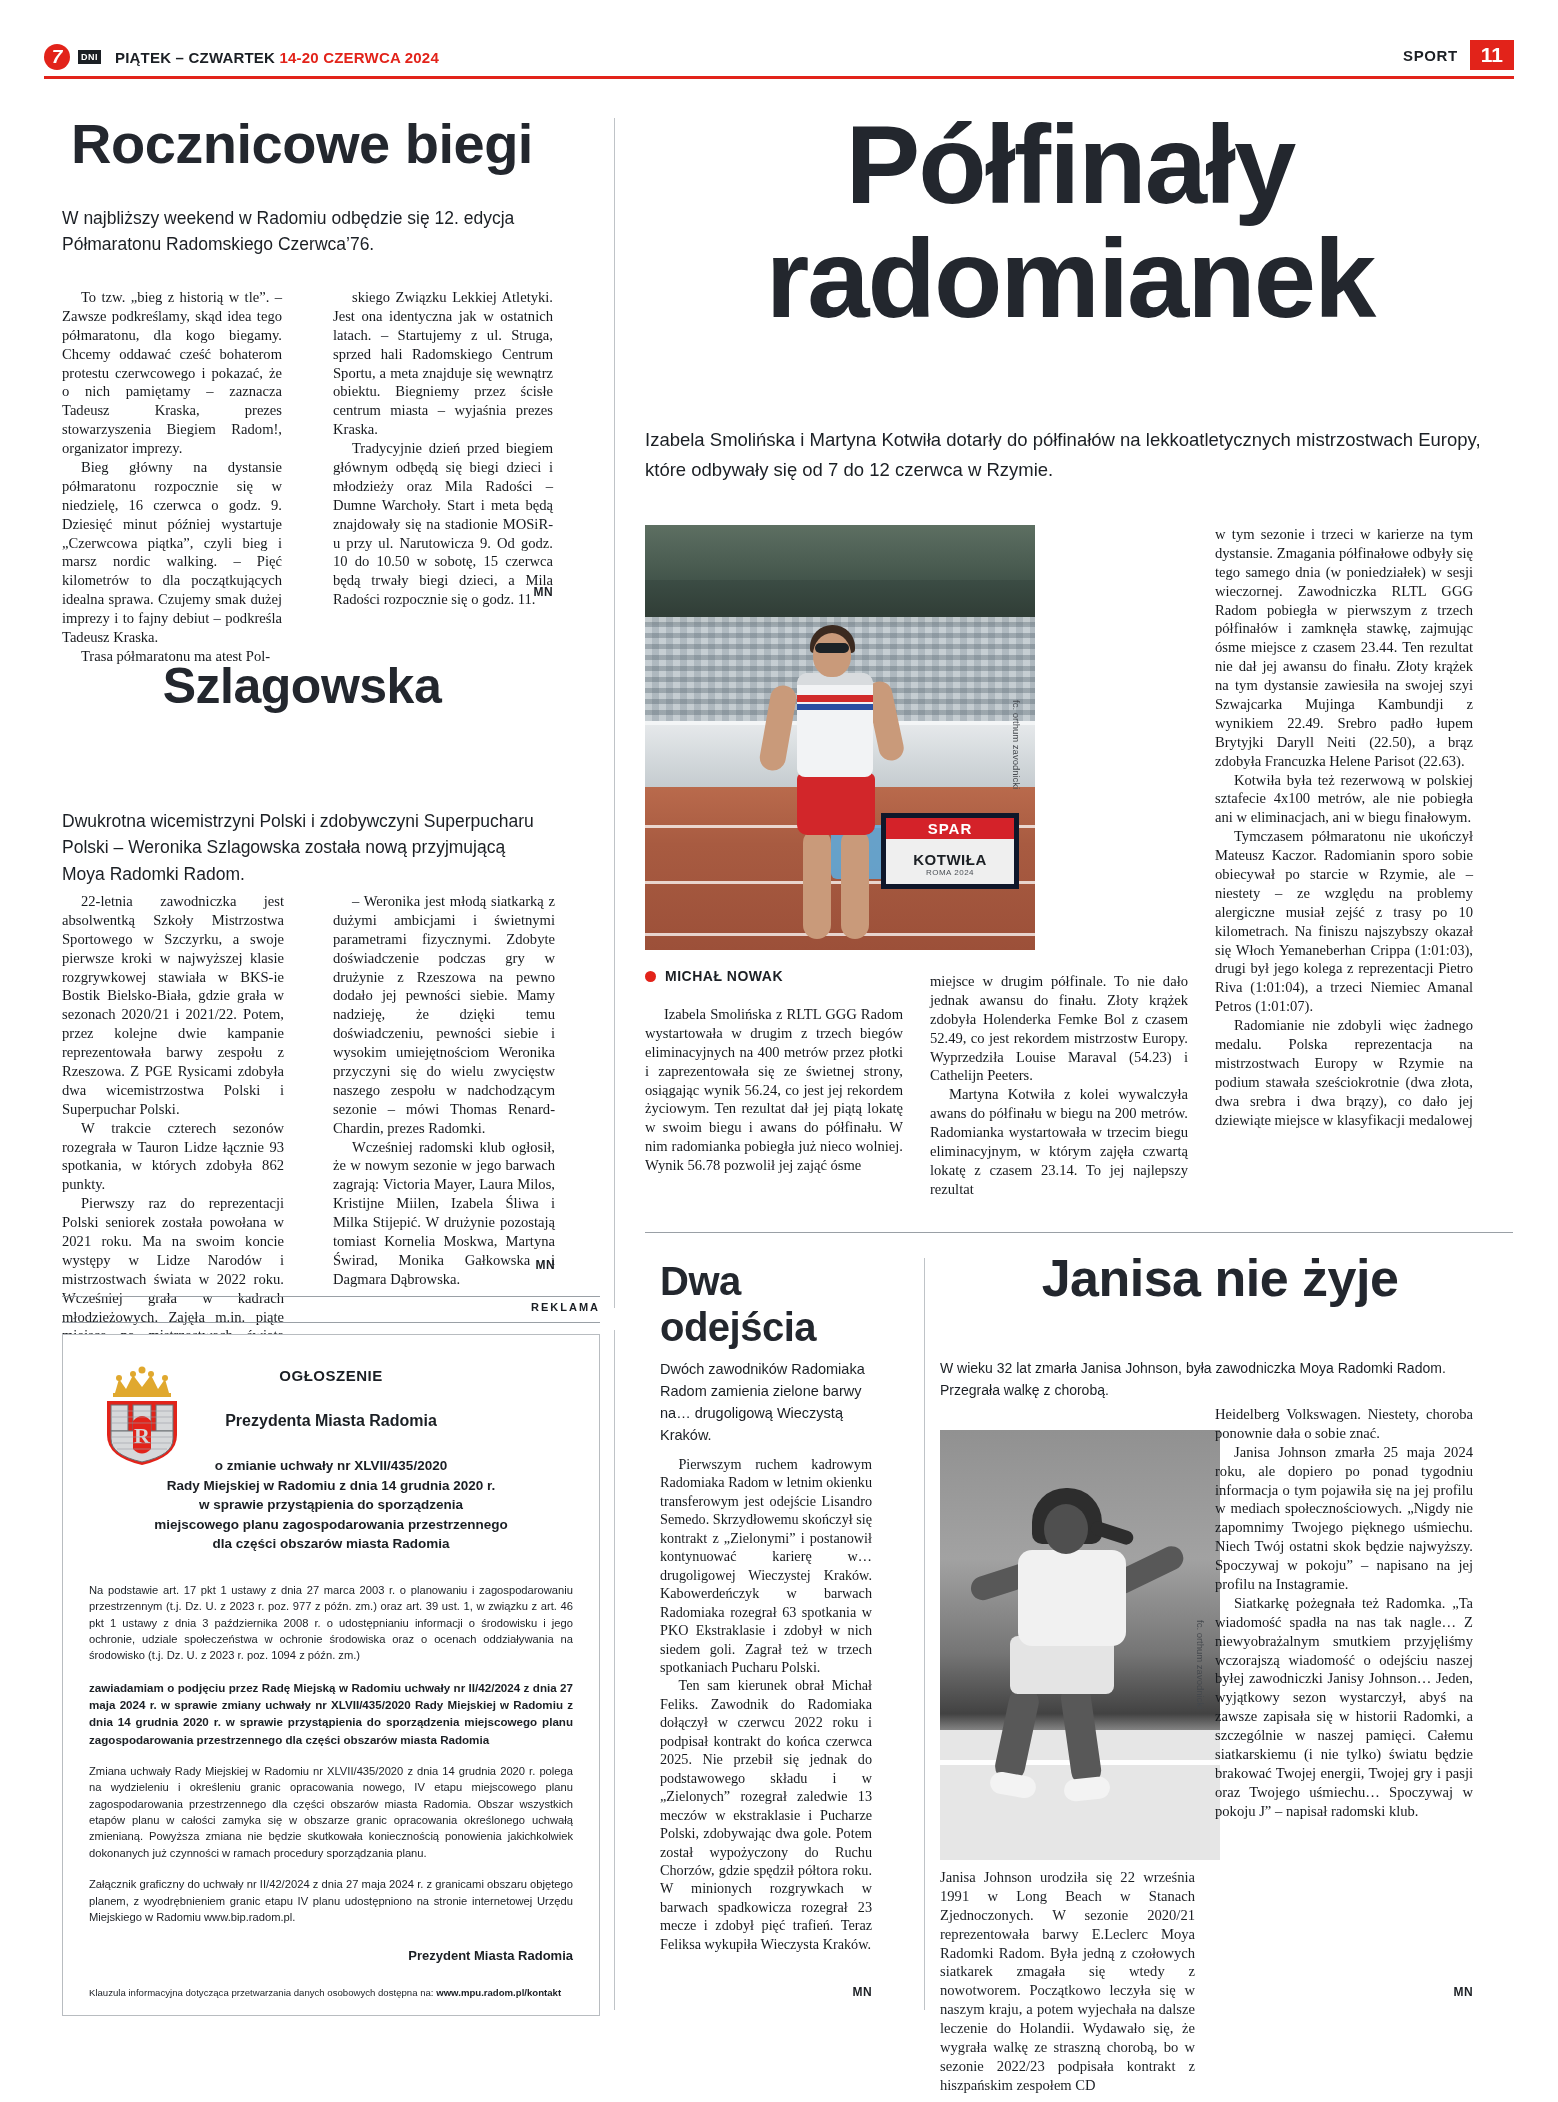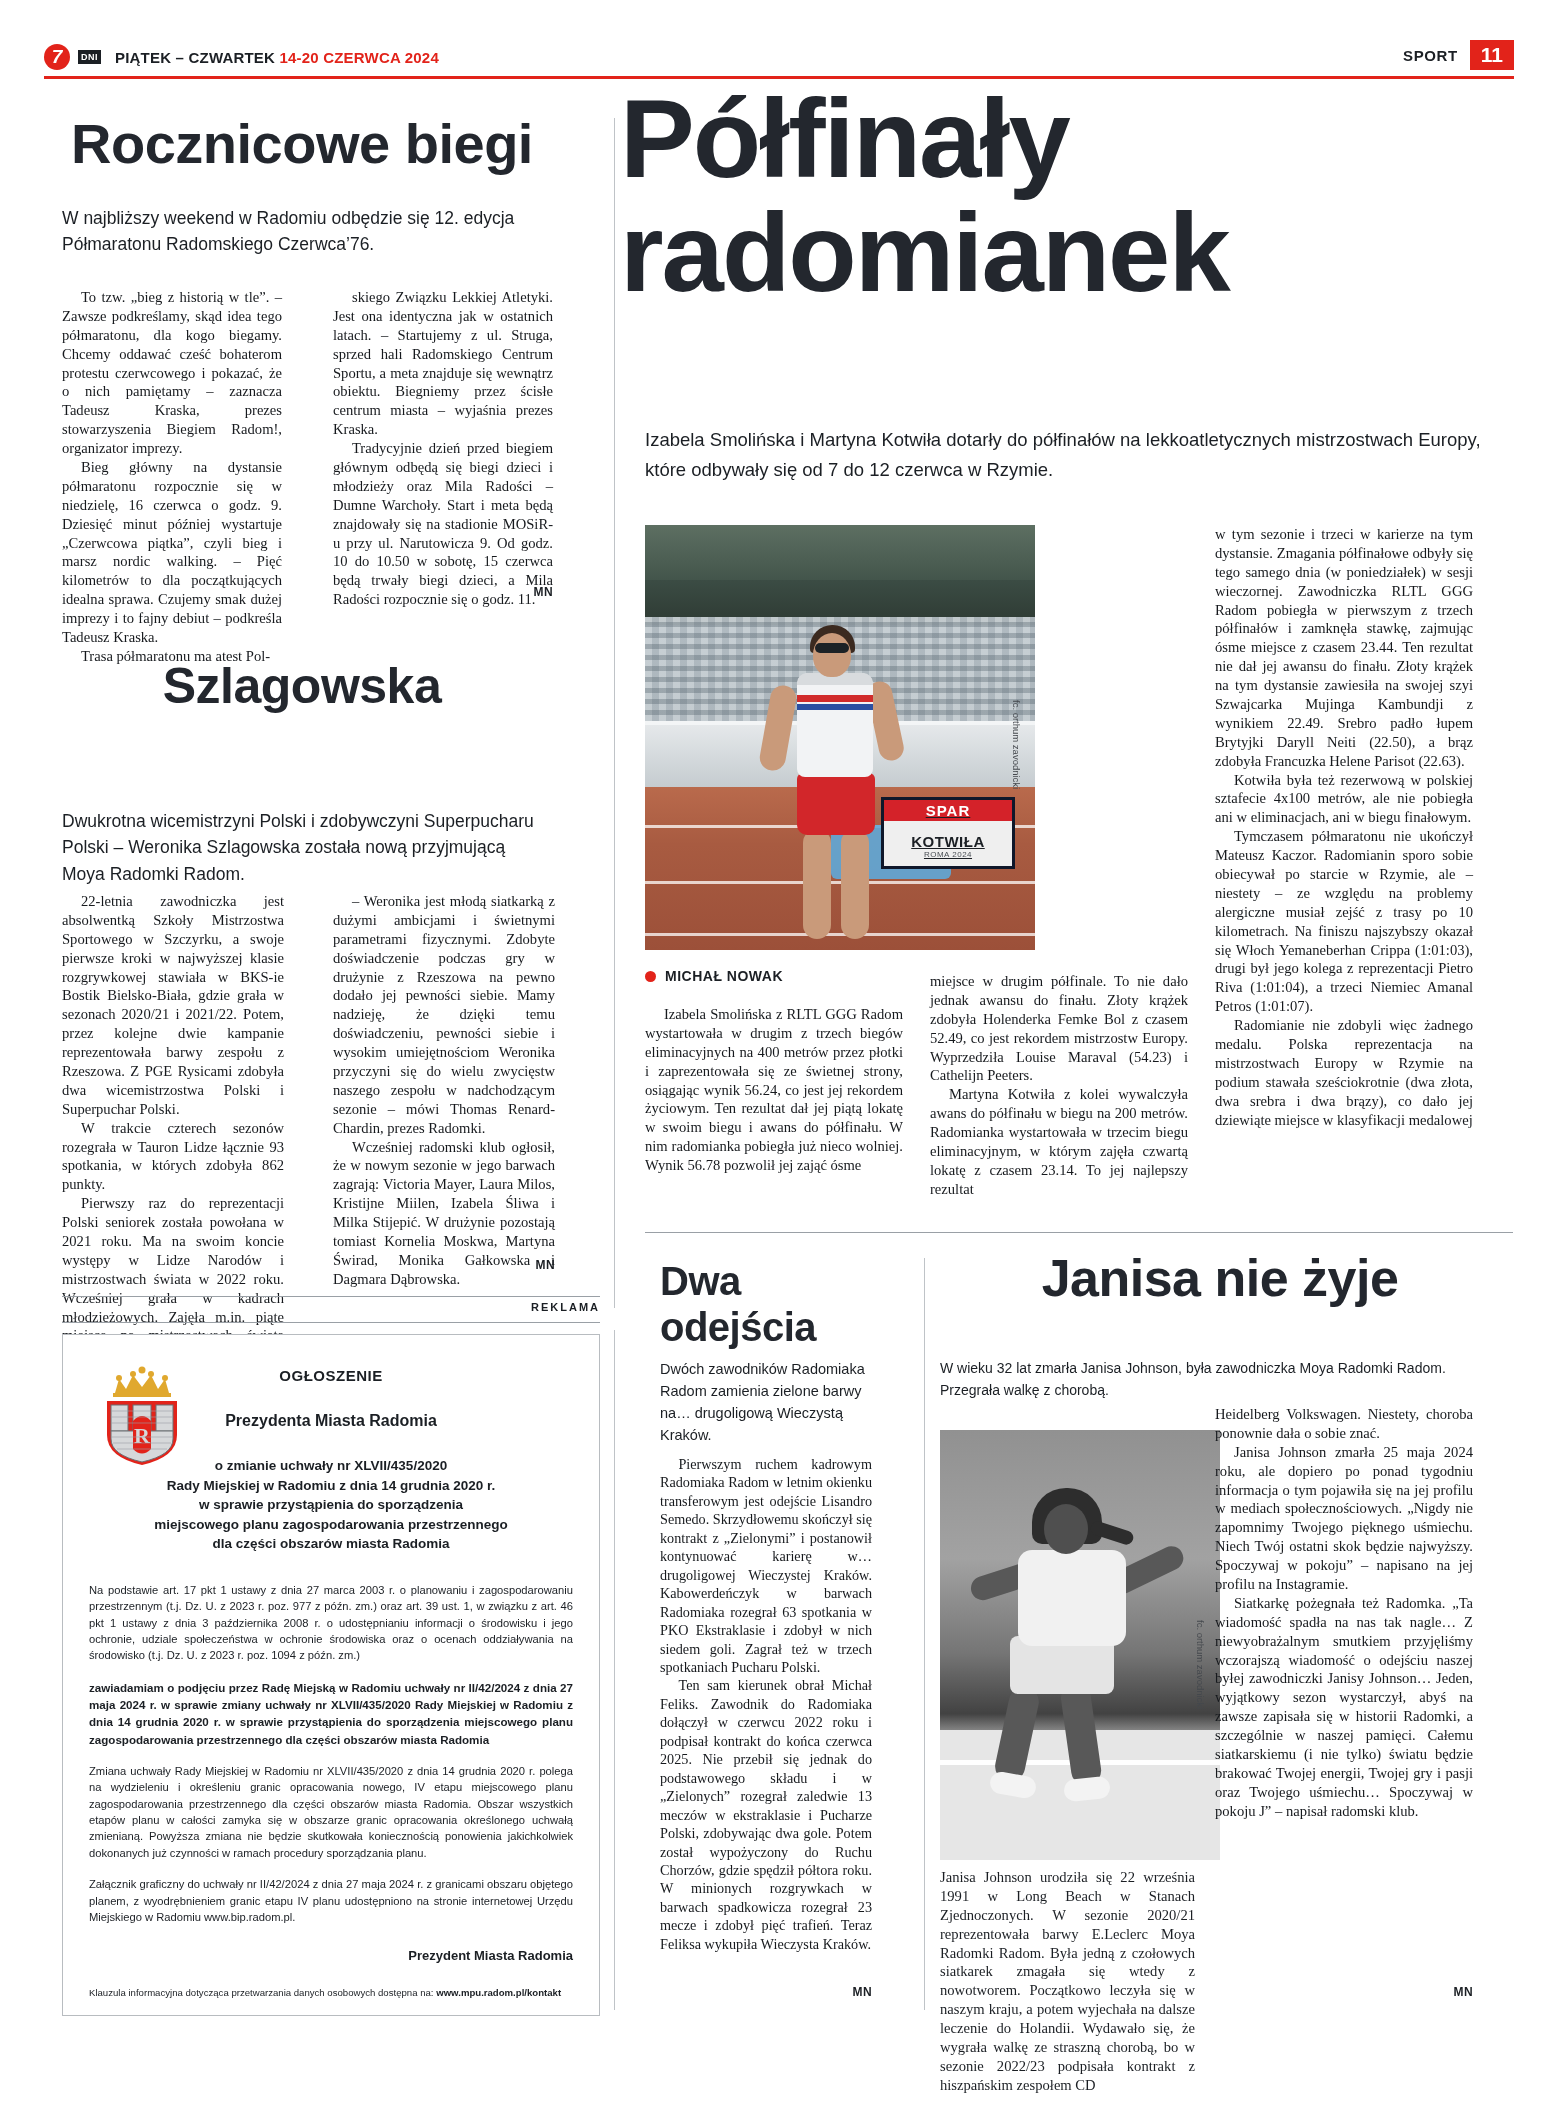--- a/index.html
+++ b/index.html
@@ -56,22 +56,22 @@
 
   
   .hl {
     font-family:"Liberation Sans", sans-serif;
     font-weight:bold; color:#23272e; line-height:0.92;
     letter-spacing:-0.5px;
   }
   .hl-rocznicowe { position:absolute; left:62px; top:118px; width:480px; font-size:56px; text-align:center; }
   .hl-szlagowska { position:absolute; left:62px; top:660px; width:480px; font-size:50px; text-align:center; line-height:1.05; }
   .hl-polfinaly {
-    position:absolute; left:620px; top:82px; width:900px; font-size:112px;
-    text-align:left; line-height:1.02; letter-spacing:-2px;
+    position:absolute; left:620px; top:108px; width:900px; font-size:112px;
+    text-align:center; line-height:1.02; letter-spacing:-2px;
   }
   .hl-dwa { position:absolute; left:660px; top:1258px; width:200px; font-size:40px; line-height:1.15; }
   .hl-janisa { position:absolute; left:940px; top:1255px; width:560px; font-size:52px; text-align:center; }
 
   
   .lead {
     font-family:"Liberation Sans", sans-serif;
     font-size:17.5px; line-height:1.5; color:#1b1f24;
   }
   .lead-rocznicowe { position:absolute; left:62px; top:205px; width:480px; }
@@ -128,22 +128,22 @@
   .ath-torso{position:absolute;left:152px;top:148px;width:76px;height:104px;border-radius:12px 12px 8px 8px;background:#f2f3f5;}
   .ath-collar{position:absolute;left:152px;top:148px;width:76px;height:12px;background:#d8dbde;border-radius:10px 10px 0 0;}
   .ath-stripe{position:absolute;left:152px;top:170px;width:76px;height:7px;background:#d12b2b;}
   .ath-stripe2{position:absolute;left:152px;top:179px;width:76px;height:6px;background:#2a4fa2;}
   .ath-armL{position:absolute;left:120px;top:160px;width:26px;height:86px;border-radius:13px;background:#c99a7a;transform:rotate(10deg);}
   .ath-armR{position:absolute;left:228px;top:156px;width:25px;height:80px;border-radius:13px;background:#c99a7a;transform:rotate(-12deg);}
   .ath-shorts{position:absolute;left:152px;top:248px;width:78px;height:62px;border-radius:6px 6px 10px 10px;background:#d2262a;}
   .ath-legL{position:absolute;left:158px;top:304px;width:28px;height:110px;border-radius:14px;background:#c99a7a;}
   .ath-legR{position:absolute;left:196px;top:304px;width:28px;height:110px;border-radius:14px;background:#c99a7a;}
   .bib {
-    position:absolute; left:236px; top:272px; width:128px; height:66px;
-    background:#efefef; border:3px solid #0f172a;text-decoration:underline;
+    position:absolute; left:236px; top:288px; width:128px; height:66px;
+    background:#efefef; border:5px solid #0f172a;
   }
   .bib .bib-top { background:#d42229; color:#fff; font-family:"Liberation Sans",sans-serif;
     font-weight:bold; font-size:15px; text-align:center; padding:2px 0; letter-spacing:1px; }
   .bib .bib-name { font-family:"Liberation Sans",sans-serif; font-weight:bold;
     font-size:15px; text-align:center; color:#1b1f24; padding-top:12px; letter-spacing:0.5px;}
   .bib .bib-sub { font-family:"Liberation Sans",sans-serif; font-size:8px;
     text-align:center; color:#4a4f55; letter-spacing:0.5px;}
   .credit1 {
     position:absolute; left:1022px; top:700px;
     font-family:"Liberation Sans", sans-serif; font-size:9.5px; color:#44484d;

